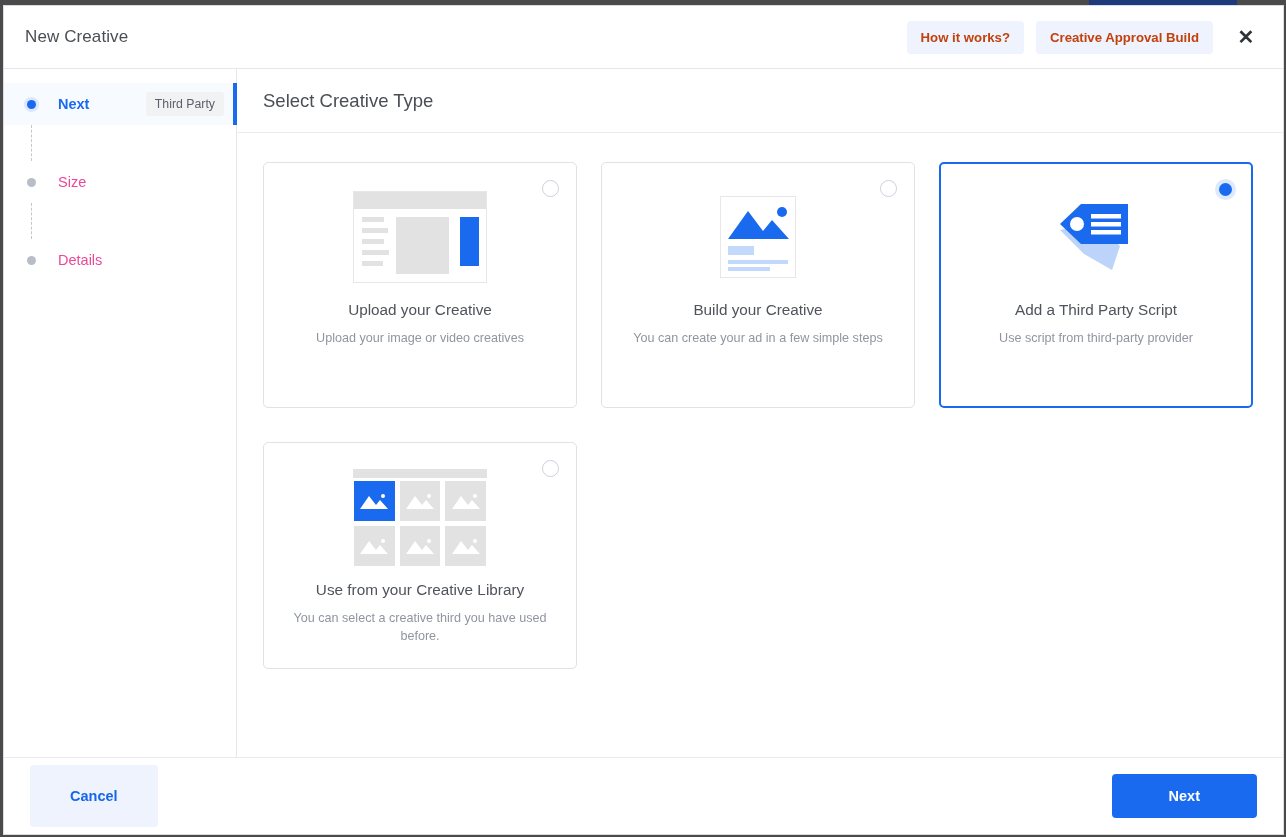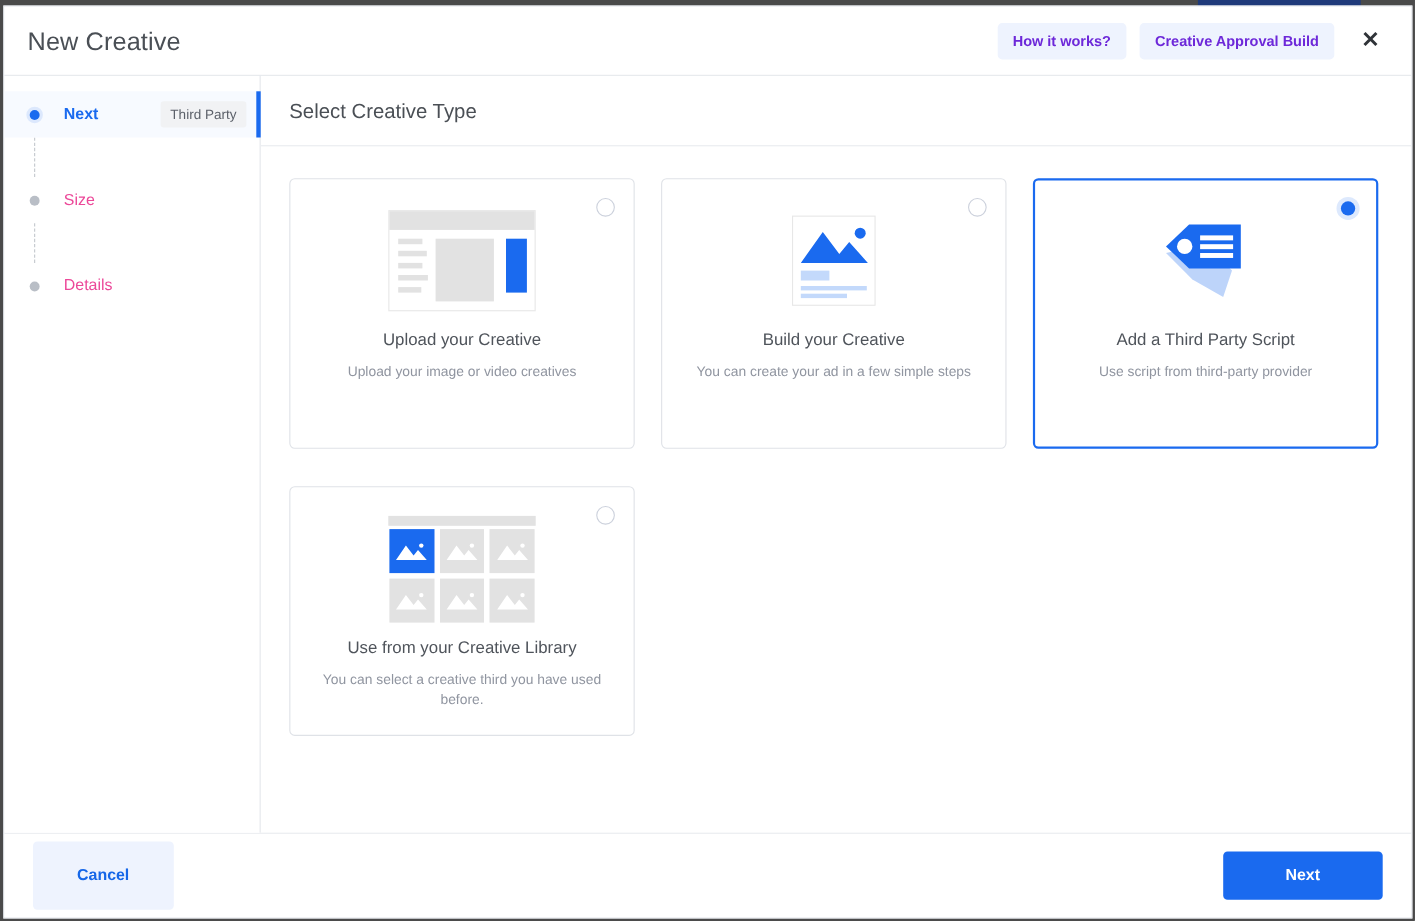--- a/index.html
+++ b/index.html
@@ -36,30 +36,30 @@
   
   .modal-header {
     height: 63px;
     flex: 0 0 63px;
     display: flex; align-items: center;
     padding: 0 22px 0 21px;
     background: #ffffff;
     border-bottom: 1px solid #e4e7eb;
   }
   .modal-title {
-    font-size: 23px;
+    font-size: 17px;
     color: #4a4f55;
     font-weight: 400;
     letter-spacing: .1px;
   }
   .header-spacer { flex: 1 1 auto; }
   .header-actions { display: flex; align-items: center; gap: 12px; }
   .pill-btn {
     background: #eef3fe;
-    color: #6d28d9;
+    color: #c2410c;
     font-size: 13.2px;
     font-weight: 700;
     border: none;
     border-radius: 4px;
     padding: 9px 14px;
     cursor: pointer;
     white-space: nowrap;
     font-family: "Liberation Sans", sans-serif;
   }
   .close-btn {

